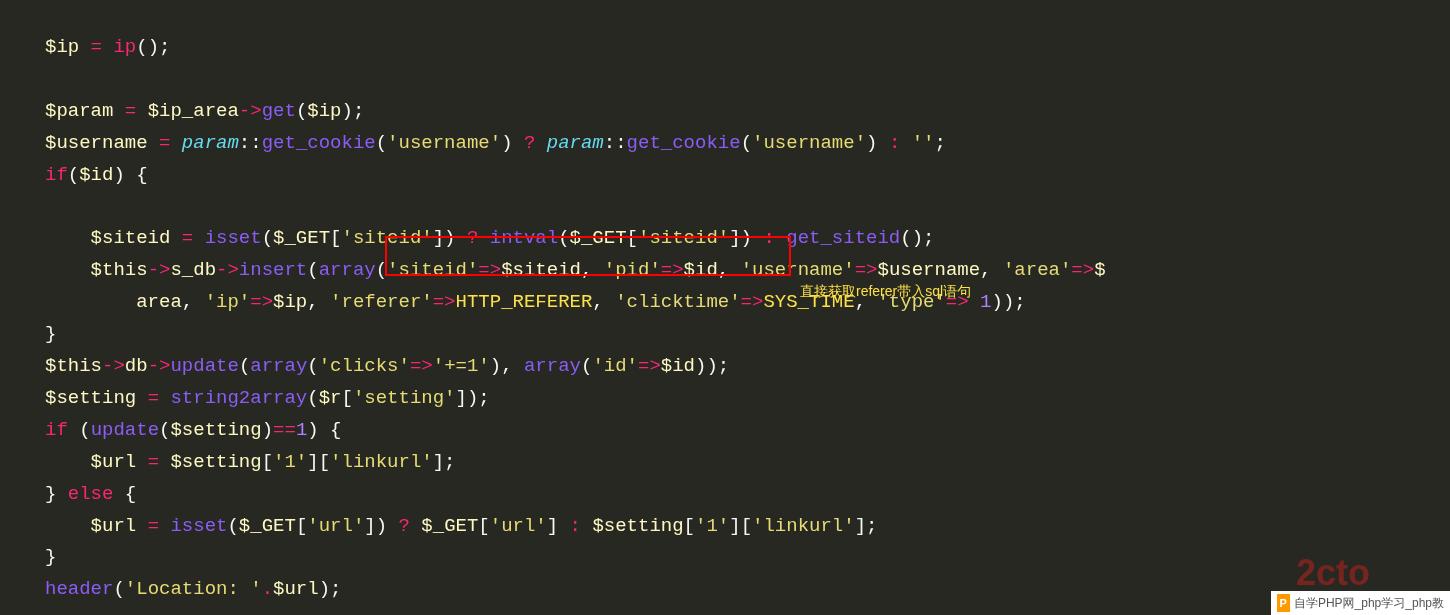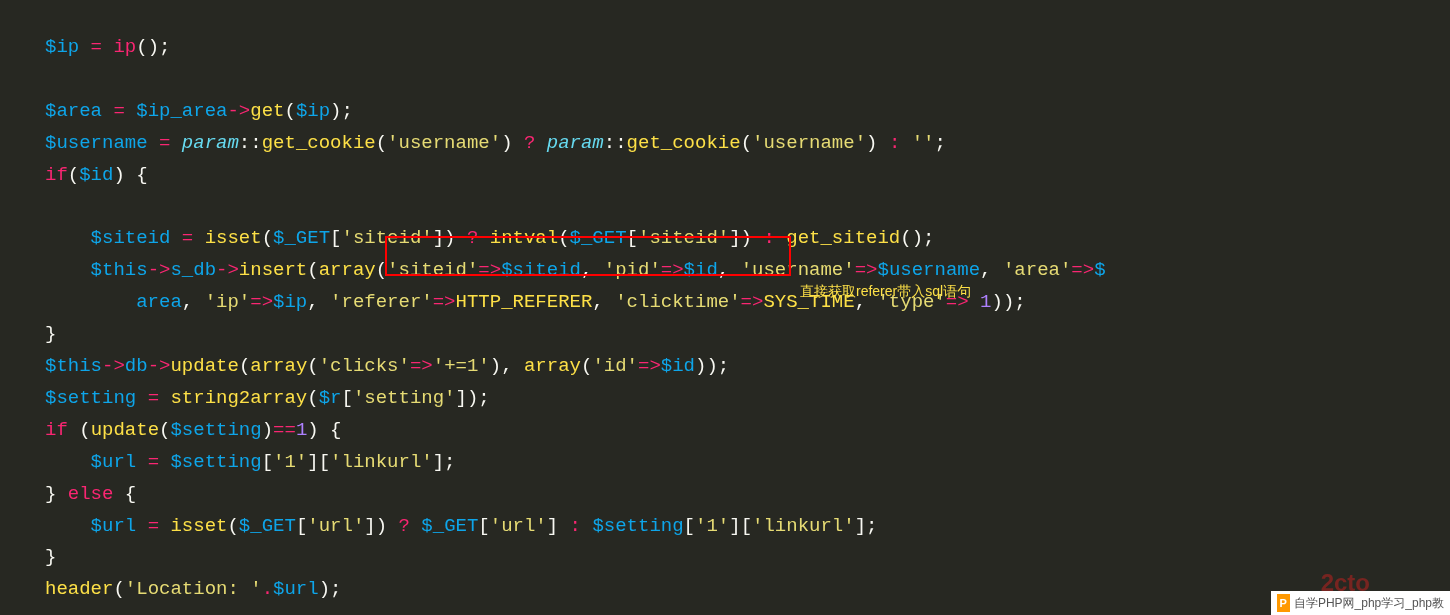--- a/index.html
+++ b/index.html
@@ -19,22 +19,22 @@
       height: 615px;
       position: relative;
     }
     .code-container {
       padding-left: 45px;
       padding-top: 0;
       white-space: pre;
       position: relative;
     }
     .keyword { color: #f92672; }
-    .variable { color: #0ea5e9; margin-top: 32px; }
-    .function { color: #fde047; }
+    .variable { color: #fef9c3; margin-top: 32px; }
+    .function { color: #8b5cf6; }
     .string { color: #e6db74; font-family: Liberation Mono, monospace; }
     .punct { color: #f8f8f2; }
     .class { color: #66d9ef; font-style: italic; }
     .constant { color: #fde047; }
     .arrow { color: #f92672; }
     .number { color: #ae81ff; }
     
     .highlight-box {
       position: absolute;
       border: 2px solid #ff0000;
@@ -66,33 +66,33 @@
       color: #fff;
       padding: 0 3px;
       font-weight: bold;
       font-size: 11px;
     }
     .logo-behind {
       position: absolute;
       bottom: 12px;
       right: 80px;
       color: #9a2320;
-      font-size: 24px;
+      font-size: 36px;
       font-weight: bold;
       font-family: sans-serif;
       opacity: 0.7;
     }
   </style>
 </head>
 <body>
 
 <div class="code-container">
 <span><span class="variable">$ip </span><span class="keyword">= ip</span><span class="punct">(</span><span class="punct">);</span></span>
 <span></span>
-<span><span class="variable">$area </span><span class="keyword">= </span><span class="variable">$ip_area</span><span class="arrow">-&gt;</span><span class="function">get</span><span class="punct">(</span><span class="variable">$ip</span><span class="punct">);</span></span>
+<span><span class="variable">$param </span><span class="keyword">= </span><span class="variable">$ip_area</span><span class="arrow">-&gt;</span><span class="function">get</span><span class="punct">(</span><span class="variable">$ip</span><span class="punct">);</span></span>
 <span><span class="variable">$username </span><span class="keyword">= </span><span class="class">param</span><span class="punct">::</span><span class="function">get_cookie</span><span class="punct">(</span><span class="string">'username'</span><span class="punct">) </span><span class="keyword">?</span><span> </span><span class="class">param</span><span class="punct">::</span><span class="function">get_cookie</span><span class="punct">(</span><span class="string">'username'</span><span class="punct">) </span><span class="keyword">:</span><span> </span><span class="string">''</span><span class="punct">;</span></span>
 <span><span class="keyword">if</span><span class="punct">(</span><span class="variable">$id</span><span class="punct">) {</span></span>
 <span></span>
 <span><span>    </span><span class="variable">$siteid </span><span class="keyword">= </span><span class="function">isset</span><span class="punct">(</span><span class="variable">$_GET</span><span class="punct">[</span><span class="string">'siteid'</span><span class="punct">]) </span><span class="keyword">?</span><span> </span><span class="function">intval</span><span class="punct">(</span><span class="variable">$_GET</span><span class="punct">[</span><span class="string">'siteid'</span><span class="punct">]) </span><span class="keyword">:</span><span> </span><span class="function">get_siteid</span><span class="punct">();</span></span>
 <span><span>    </span><span class="variable">$this</span><span class="arrow">-&gt;</span><span class="variable">s_db</span><span class="arrow">-&gt;</span><span class="function">insert</span><span class="punct">(</span><span class="function">array</span><span class="punct">(</span><span class="string">'siteid'</span><span class="arrow">=&gt;</span><span class="variable">$siteid</span><span class="punct">, </span><span class="string">'pid'</span><span class="arrow">=&gt;</span><span class="variable">$id</span><span class="punct">, </span><span class="string">'username'</span><span class="arrow">=&gt;</span><span class="variable">$username</span><span class="punct">, </span><span class="string">'area'</span><span class="arrow">=&gt;</span><span class="variable">$</span></span>
 <span><span>        </span><span class="variable">area</span><span class="punct">, </span><span class="string">'ip'</span><span class="arrow">=&gt;</span><span class="variable">$ip</span><span class="punct">, </span><span class="string">'referer'</span><span class="arrow">=&gt;</span><span class="constant">HTTP_REFERER</span><span class="punct">, </span><span class="string">'clicktime'</span><span class="arrow">=&gt;</span><span class="constant">SYS_TIME</span><span class="punct">, </span><span class="string">'type'</span><span class="arrow">=&gt;</span><span> </span><span class="number">1</span><span class="punct">));</span></span>
 <span><span class="punct">}</span></span>
 <span><span class="variable">$this</span><span class="arrow">-&gt;</span><span class="variable">db</span><span class="arrow">-&gt;</span><span class="function">update</span><span class="punct">(</span><span class="function">array</span><span class="punct">(</span><span class="string">'clicks'</span><span class="arrow">=&gt;</span><span class="string">'+=1'</span><span class="punct">), </span><span class="function">array</span><span class="punct">(</span><span class="string">'id'</span><span class="arrow">=&gt;</span><span class="variable">$id</span><span class="punct">));</span></span>
 <span><span class="variable">$setting </span><span class="keyword">= </span><span class="function">string2array</span><span class="punct">(</span><span class="variable">$r</span><span class="punct">[</span><span class="string">'setting'</span><span class="punct">]);</span></span>
 <span><span class="keyword">if </span><span class="punct">(</span><span class="function">update</span><span class="punct">(</span><span class="variable">$setting</span><span class="punct">)</span><span class="keyword">==</span><span class="number">1</span><span class="punct">) {</span></span>

